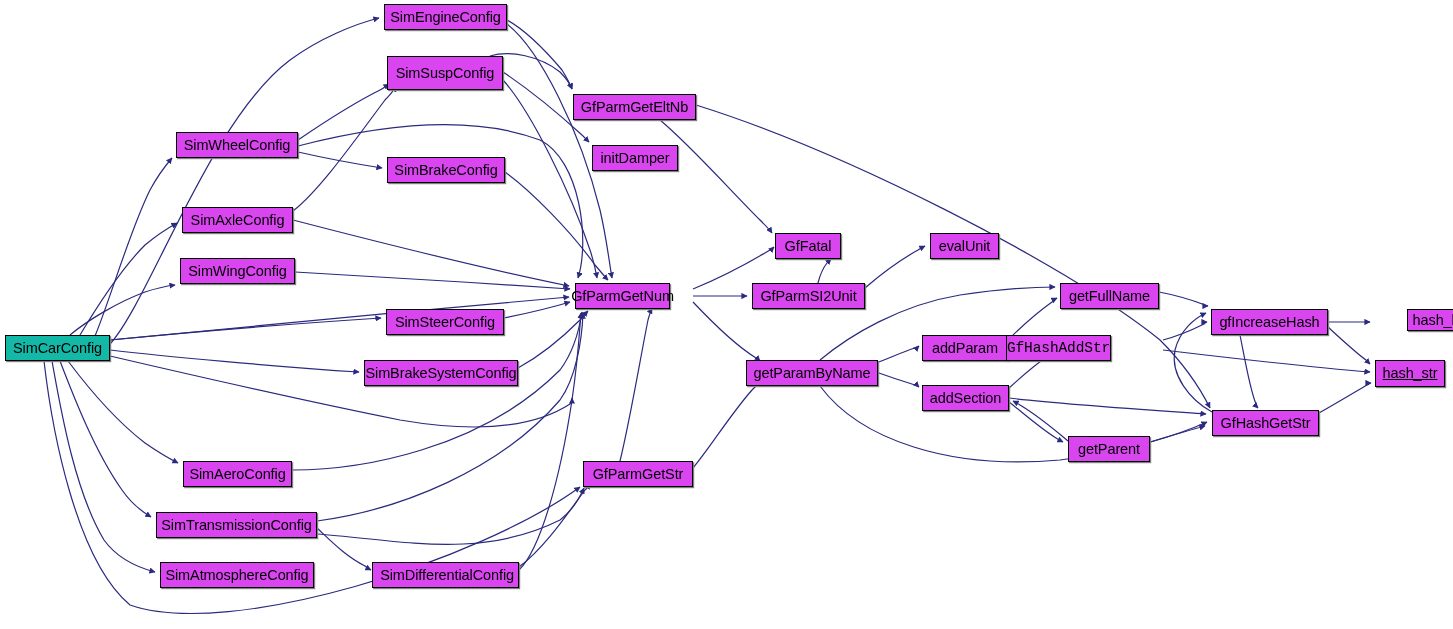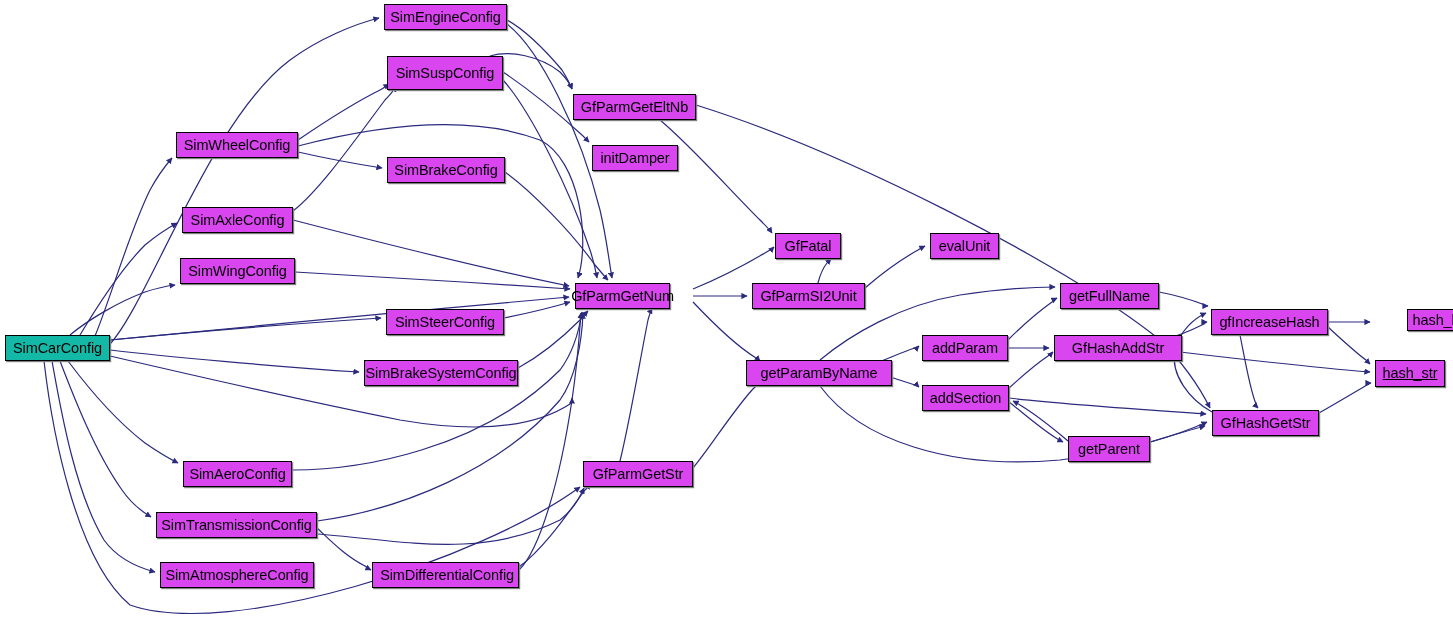--- a/index.html
+++ b/index.html
@@ -169,39 +169,39 @@
       </div>
       <div class="node" style="left: 583px; top: 461px; width: 110px; height: 26px;">
         <span class="node-label">GfParmGetStr</span>
       </div>
       <div class="node" style="left: 775px; top: 233px; width: 66px; height: 26px;">
         <span class="node-label">GfFatal</span>
       </div>
       <div class="node" style="left: 752px; top: 283px; width: 113px; height: 26px;">
         <span class="node-label">GfParmSI2Unit</span>
       </div>
-      <div class="node" style="left: 746px; top: 360px; width: 146px; height: 26px;">
+      <div class="node" style="left: 746px; top: 360px; width: 132px; height: 26px;">
         <span class="node-label">getParamByName</span>
       </div>
       <div class="node" style="left: 930px; top: 233px; width: 69px; height: 26px;">
         <span class="node-label">evalUnit</span>
       </div>
       <div class="node" style="left: 922px; top: 335px; width: 86px; height: 26px;">
         <span class="node-label">addParam</span>
       </div>
       <div class="node" style="left: 922px; top: 385px; width: 87px; height: 26px;">
         <span class="node-label">addSection</span>
       </div>
       <div class="node" style="left: 1068px; top: 436px; width: 82px; height: 26px;">
         <span class="node-label">getParent</span>
       </div>
       <div class="node" style="left: 1060px; top: 283px; width: 99px; height: 26px;">
         <span class="node-label">getFullName</span>
       </div>
-      <div class="node" style="left: 1054px; top: 335px; width: 128px; height: 26px;">
+      <div class="node" style="left: 1006px; top: 335px; width: 105px; height: 26px; font-family: Liberation Mono, monospace;">
         <span class="node-label">GfHashAddStr</span>
       </div>
       <div class="node" style="left: 1212px; top: 410px; width: 107px; height: 26px;">
         <span class="node-label">GfHashGetStr</span>
       </div>
       <div class="node" style="left: 1211px; top: 309px; width: 117px; height: 26px;">
         <span class="node-label">gfIncreaseHash</span>
       </div>
       <div class="node" style="left: 1375px; top: 309px; width: 70px; height: 22px; margin-left: 32px;">
         <span class="node-label">hash_buf</span>

